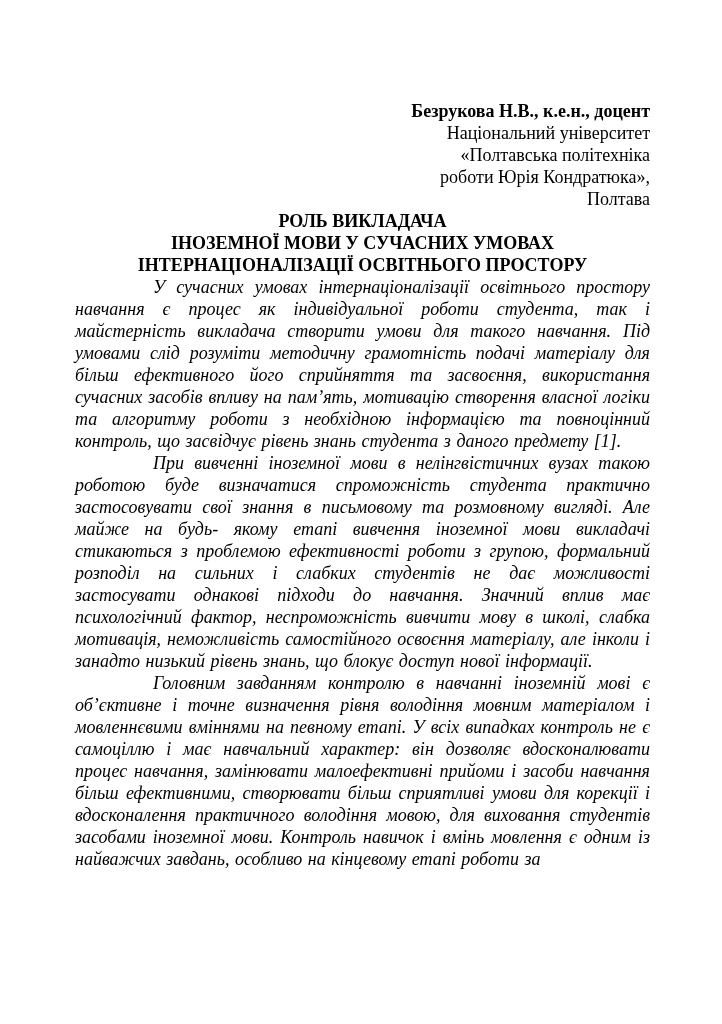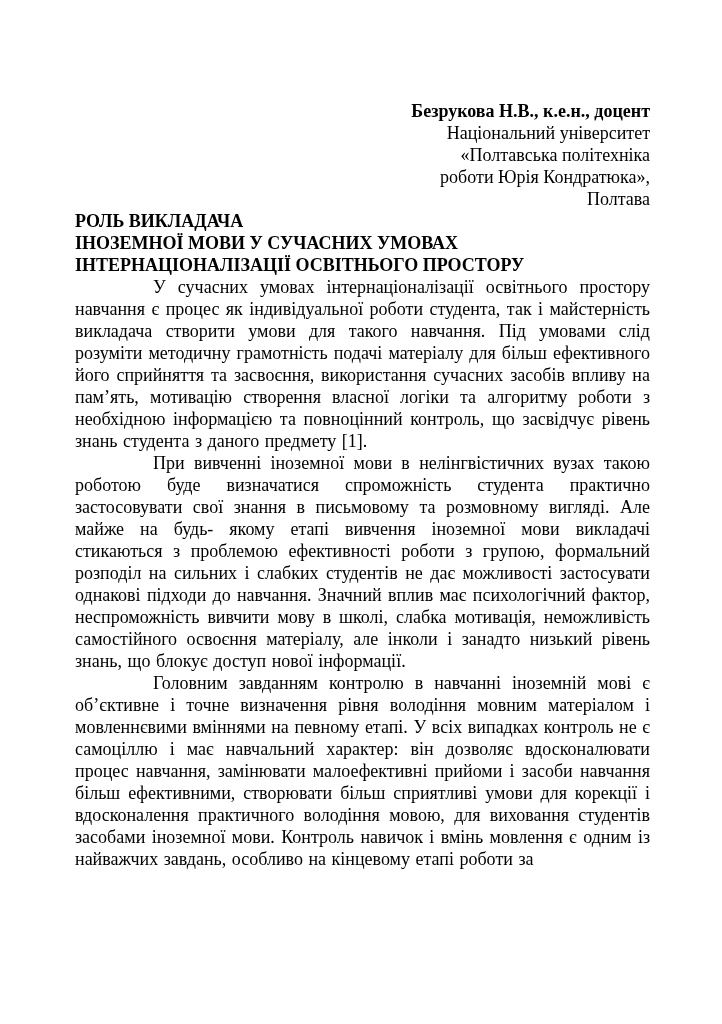--- a/index.html
+++ b/index.html
@@ -26,30 +26,32 @@
   }
   .author-name {
     font-weight: bold;
     white-space: pre-line;
   }
   .affiliation {
     white-space: pre-line;
   }
   .paper-title {
     margin: 0;
+    text-align: center;
     font-weight: bold;
     font-size: 18px;
     line-height: 22px;
     white-space: pre-line;
   }
   .body-par {
     margin: 0;
     text-align: justify;
     text-indent: 78px;
     word-spacing: 1px;
+    font-style: italic;
   }
 </style>
 </head>
 <body>
 
 <div class="page">
 
   <div class="author-block">
     <div class="author-name">Безрукова Н.В., к.е.н., доцент</div>
     <div class="affiliation">Національний університет

